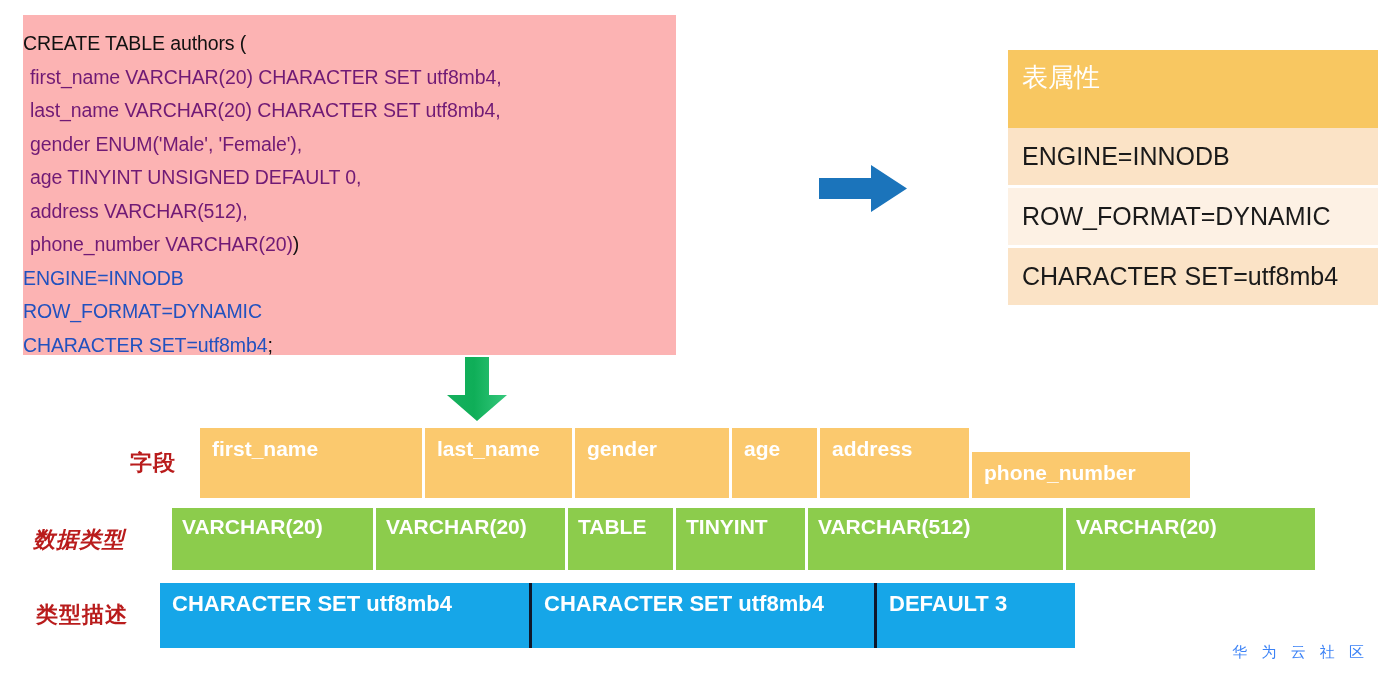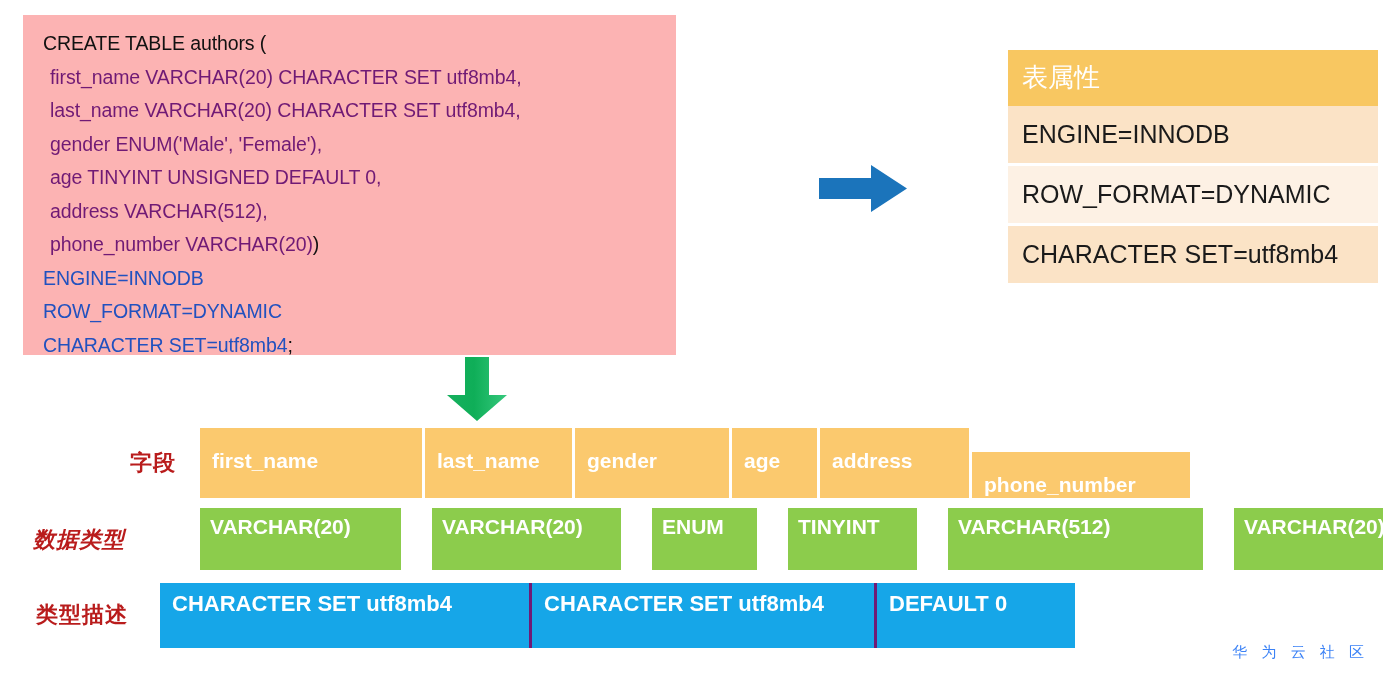--- a/index.html
+++ b/index.html
@@ -17,21 +17,21 @@
 
   
   #sql-block {
     position: absolute;
     left: 23px;
     top: 15px;
     width: 653px;
     height: 340px;
     background: #fcb3b3;
     box-sizing: border-box;
-    padding: 12px 14px 0 20px;
+    padding: 12px 14px 0 0;
   }
   .sql-line {
     font-family: "Liberation Sans", sans-serif;
     font-size: 19.5px;
     line-height: 33.5px;
     white-space: pre;
     letter-spacing: -0.1px;
   }
   .sql-head   { color: #111111; }
   .sql-col    { color: #701a75; padding-left: 7px; }
@@ -64,21 +64,21 @@
     width: 370px;
   }
   #attr-header {
     background: #f8c761;
     color: #ffffff;
     font-size: 26px;
     font-weight: 400;
     padding: 12px 14px 13px 14px;
     line-height: 30px;
     box-sizing: border-box;
-    height: 56px;
+    height: 78px;
   }
   .attr-row {
     color: #1a1a1a;
     font-size: 25px;
     line-height: 33px;
     padding: 12px 14px 12px 14px;
     box-sizing: border-box;
     border-bottom: 3px solid #ffffff;
   }
   .attr-row.odd  { background: #fbe3c6; }
@@ -111,41 +111,40 @@
     overflow: hidden;
   }
 
   
   #field-row { left: 200px; top: 8px; height: 70px; }
   #field-row .cell {
     background: #fbc96e;
     border-right: 3px solid #ffffff;
     font-size: 21px;
     line-height: 26px;
-    padding: 20px 10px 0 12px;
+    padding: 8px 10px 0 12px;
   }
   #field-row .cell:last-child { border-right: none; }
 
   
   #type-row { left: 172px; top: 88px; height: 62px; }
   #type-row .cell {
     background: #8ccc4c;
     border-right: 3px solid #ffffff;
     font-size: 21px;
     line-height: 25px;
     padding: 6px 0 0 10px;
-    margin-left: 28px;
   }
   #type-row .cell:last-child { border-right: none; }
 
   
   #desc-row { left: 160px; top: 163px; height: 65px; }
   #desc-row .cell {
     background: #16a6e8;
-    border-right: 3px solid #701a75;
+    border-right: 3px solid #0f172a;
     font-size: 22px;
     line-height: 27px;
     padding: 7px 10px 0 12px;
   }
   #desc-row .cell:last-child { border-right: none; }
 
   #label-field { left: 130px; top: 28px; }
   #label-type  { left: 33px;  top: 105px; font-style: italic; }
   #label-desc  { left: 36px;  top: 180px; }
 
@@ -211,28 +210,28 @@
       <div class="cell" style="width: 157px;">gender</div>
       <div class="cell" style="width: 88px;">age</div>
       <div class="cell" style="width: 152px;">address</div>
       <div class="cell" style="width: 218px; margin-top: 24px;">phone_number</div>
     </div>
 
   <div class="row-label" id="label-type">数据类型</div>
   <div class="cell-row" id="type-row">
       <div class="cell" style="width: 204px;">VARCHAR(20)</div>
       <div class="cell" style="width: 192px;">VARCHAR(20)</div>
-      <div class="cell" style="width: 108px;">ENUM</div>
+      <div class="cell" style="width: 108px;">TABLE</div>
       <div class="cell" style="width: 132px;">TINYINT</div>
       <div class="cell" style="width: 258px;">VARCHAR(512)</div>
       <div class="cell" style="width: 249px;">VARCHAR(20)</div>
     </div>
 
   <div class="row-label" id="label-desc">类型描述</div>
   <div class="cell-row" id="desc-row">
       <div class="cell" style="width: 372px;">CHARACTER SET utf8mb4</div>
       <div class="cell" style="width: 345px;">CHARACTER SET utf8mb4</div>
-      <div class="cell" style="width: 198px;">DEFAULT 0</div>
+      <div class="cell" style="width: 198px;">DEFAULT 3</div>
     </div>
 
 </div>
 
 <div id="watermark">华 为 云 社 区</div>
 
 </body></html>

